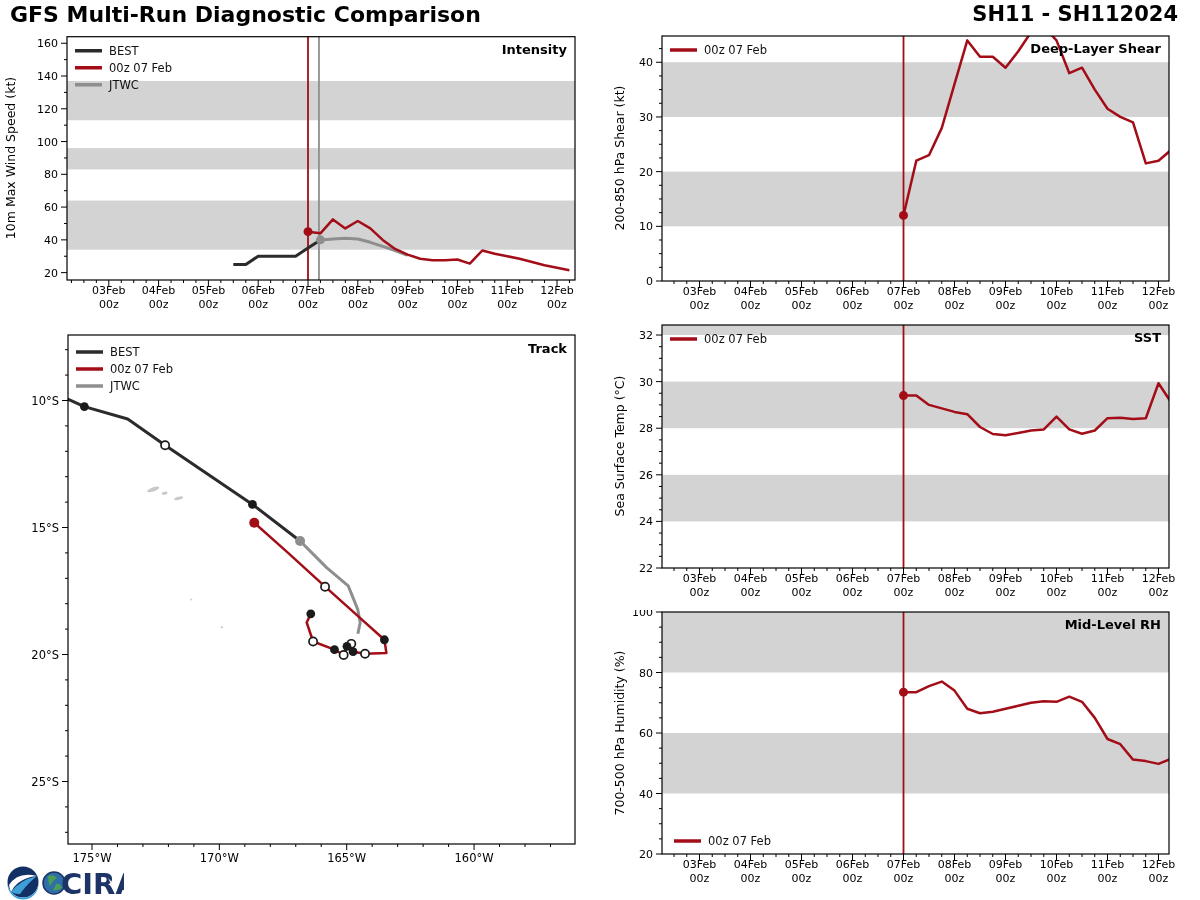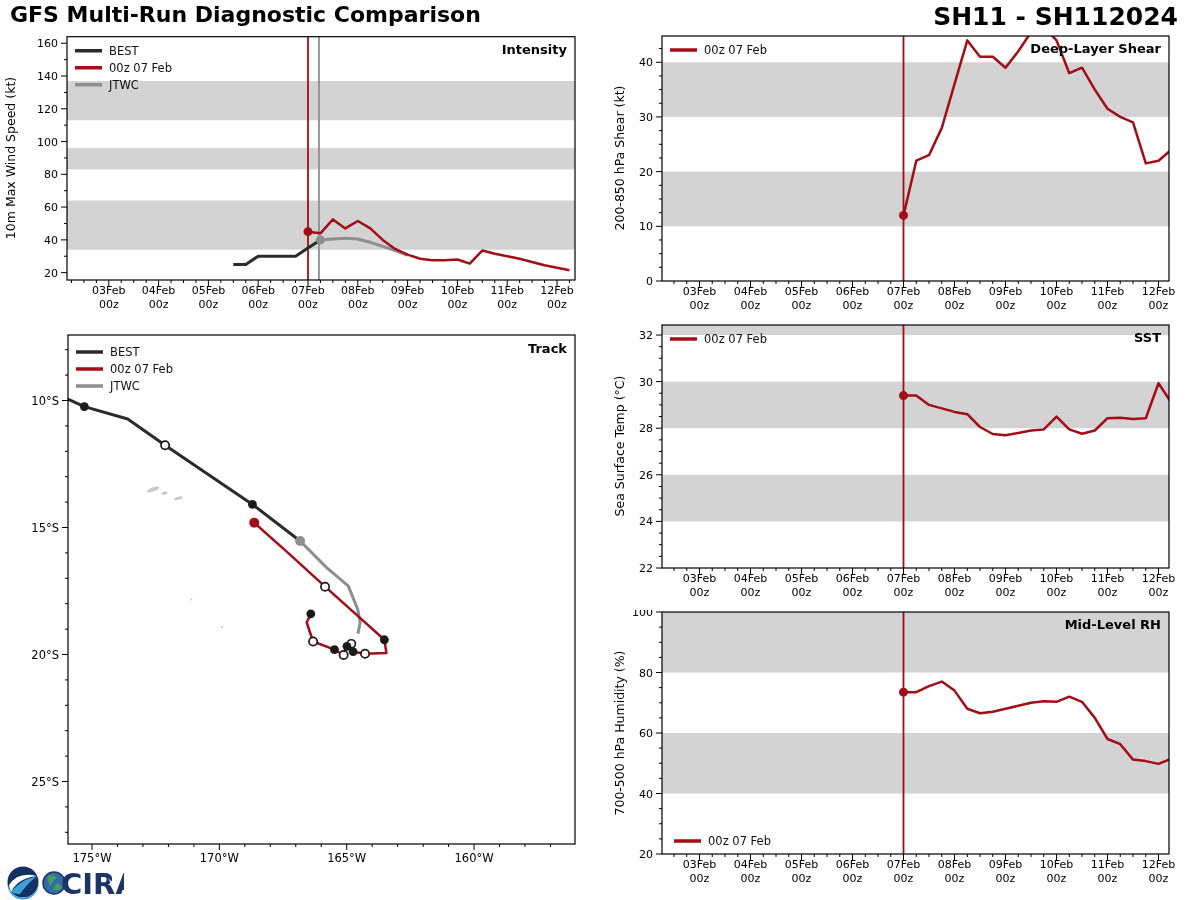--- a/index.html
+++ b/index.html
@@ -1,20 +1,20 @@
 <!DOCTYPE html>
 <html><head>
 <meta charset="utf-8">
 <style>
   html,body{margin:0;padding:0;background:#fff;}
   #stage{position:relative;width:1200px;height:900px;background:#fff;overflow:hidden;
          font-family:"DejaVu Sans","Liberation Sans",sans-serif;border-radius:7px;}
   .hdr{position:absolute;top:2px;font-weight:bold;color:#000;}
   #page-title{left:10px;font-size:22px;}
-  #storm-id{right:22px;font-size:25px;}
+  #storm-id{right:22px;font-size:21px;}
   svg{position:absolute;display:block;}
   #logos{position:absolute;left:4px;top:864px;width:120px;height:36px;}
   text{font-family:"DejaVu Sans","Liberation Sans",sans-serif;}
 </style>
 </head>
 <body>
 
 <div id="stage">
   <div id="page-title" class="hdr">GFS Multi-Run Diagnostic Comparison</div>
   <div id="storm-id" class="hdr">SH11 - SH112024</div>

